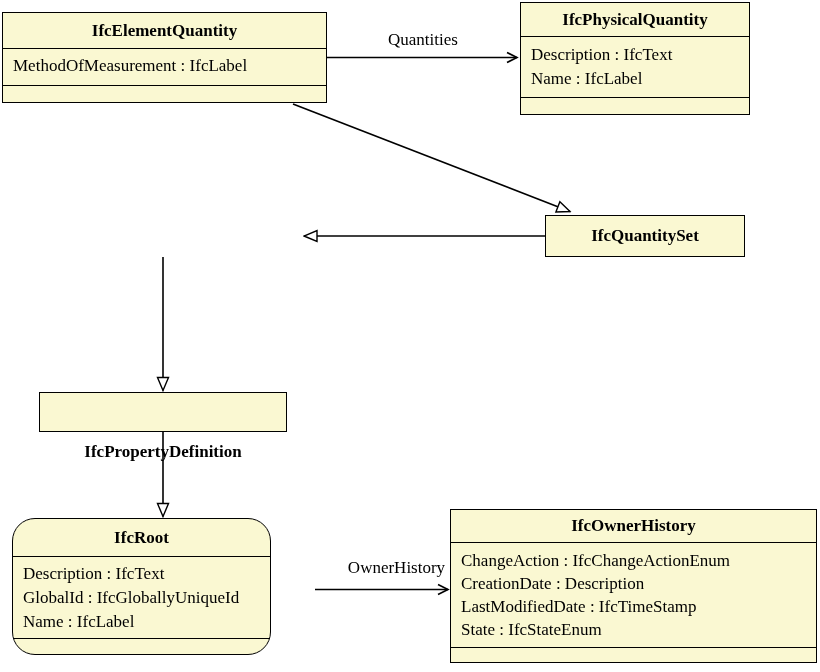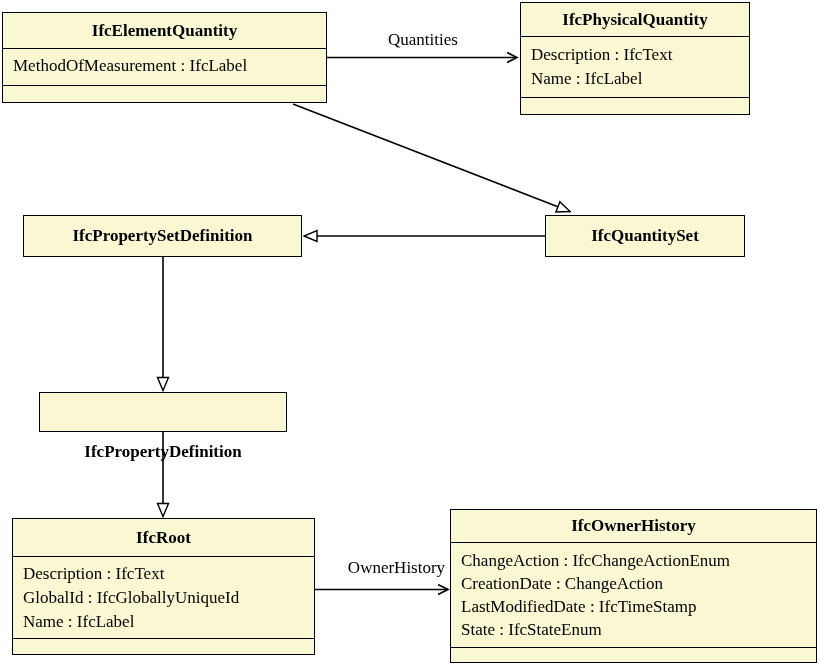--- a/index.html
+++ b/index.html
@@ -64,21 +64,21 @@
 
   #cls-property-set-definition { left: 23px; top: 215px; width: 279px; height: 42px; }
   #cls-property-set-definition .uml-title { height: 39px; }
 
   #cls-quantity-set { left: 545px; top: 215px; width: 200px; height: 42px; }
   #cls-quantity-set .uml-title { height: 39px; }
 
   #cls-property-definition { left: 39px; top: 392px; width: 248px; height: 40px; }
   #cls-property-definition .uml-title { height: 37px; margin-top: 40px; }
 
-  #cls-root { left: 12px; top: 518px; width: 303px; }
+  #cls-root { left: 12px; top: 518px; width: 259px; border-radius: 23px; }
   #cls-root .uml-title { height: 37px; }
   #cls-root .uml-attrs { height: 82px; padding-top: 5px; line-height: 24px; }
   #cls-root .uml-empty { height: 16px; }
 
   #cls-owner-history { left: 450px; top: 509px; width: 367px; }
   #cls-owner-history .uml-title { height: 32px; }
   #cls-owner-history .uml-attrs { height: 105px; padding-top: 6px; line-height: 23px; }
   #cls-owner-history .uml-empty { height: 15px; }
 
   #lbl-quantities   { left: 327px; top: 30px;  width: 140px; padding-left: 26px; }
@@ -126,23 +126,20 @@
 
   <div class="uml-class" id="cls-physical-quantity">
     <div class="uml-title">IfcPhysicalQuantity</div>
     <div class="uml-attrs">
       <div class="attr-row">Description : IfcText</div>
       <div class="attr-row">Name : IfcLabel</div>
     </div>
     <div class="uml-empty"></div>
   </div>
 
-  <div class="uml-class" id="cls-property-set-definition">
-    <div class="uml-title">IfcPropertySetDefinition</div>
-  </div>
 
   <div class="uml-class" id="cls-quantity-set">
     <div class="uml-title">IfcQuantitySet</div>
   </div>
 
   <div class="uml-class" id="cls-property-definition">
     <div class="uml-title">IfcPropertyDefinition</div>
   </div>
 
   <div class="uml-class" id="cls-root">
@@ -152,20 +149,20 @@
       <div class="attr-row">GlobalId : IfcGloballyUniqueId</div>
       <div class="attr-row">Name : IfcLabel</div>
     </div>
     <div class="uml-empty"></div>
   </div>
 
   <div class="uml-class" id="cls-owner-history">
     <div class="uml-title">IfcOwnerHistory</div>
     <div class="uml-attrs">
       <div class="attr-row">ChangeAction : IfcChangeActionEnum</div>
-      <div class="attr-row">CreationDate : ChangeAction</div>
+      <div class="attr-row">CreationDate : Description</div>
       <div class="attr-row">LastModifiedDate : IfcTimeStamp</div>
       <div class="attr-row">State : IfcStateEnum</div>
     </div>
     <div class="uml-empty"></div>
   </div>
 
 </div>
 
 </body></html>

